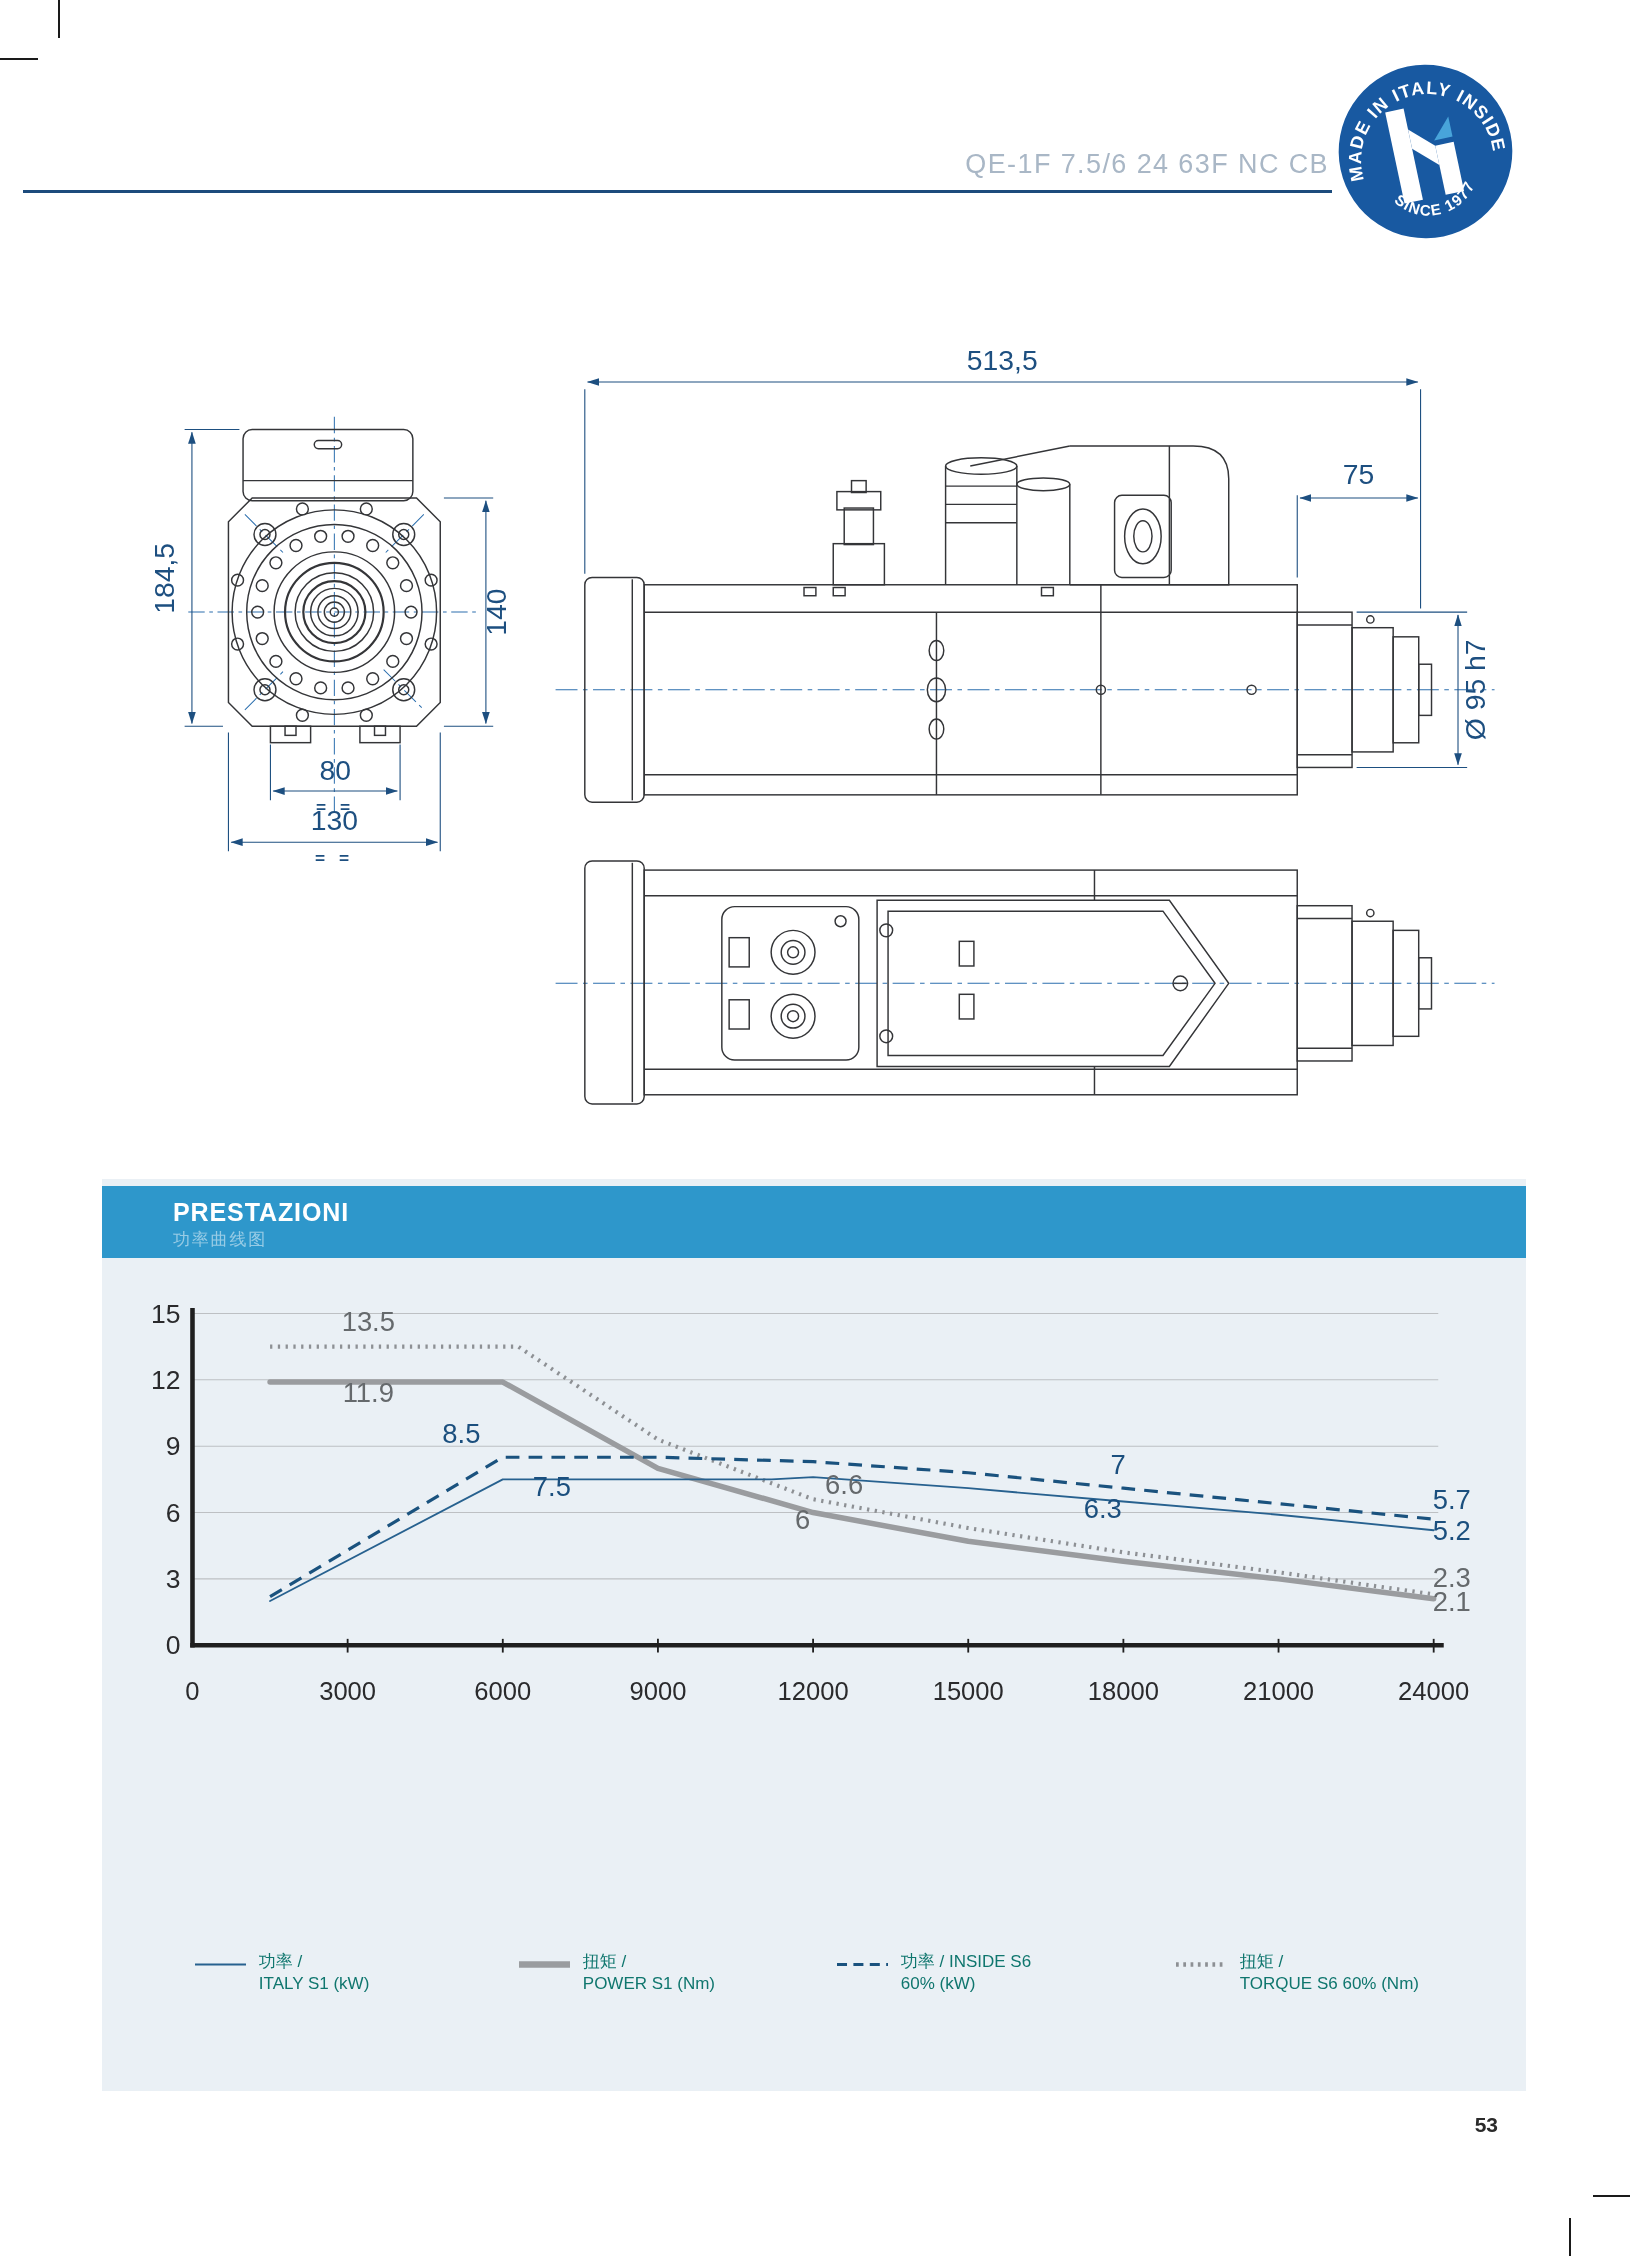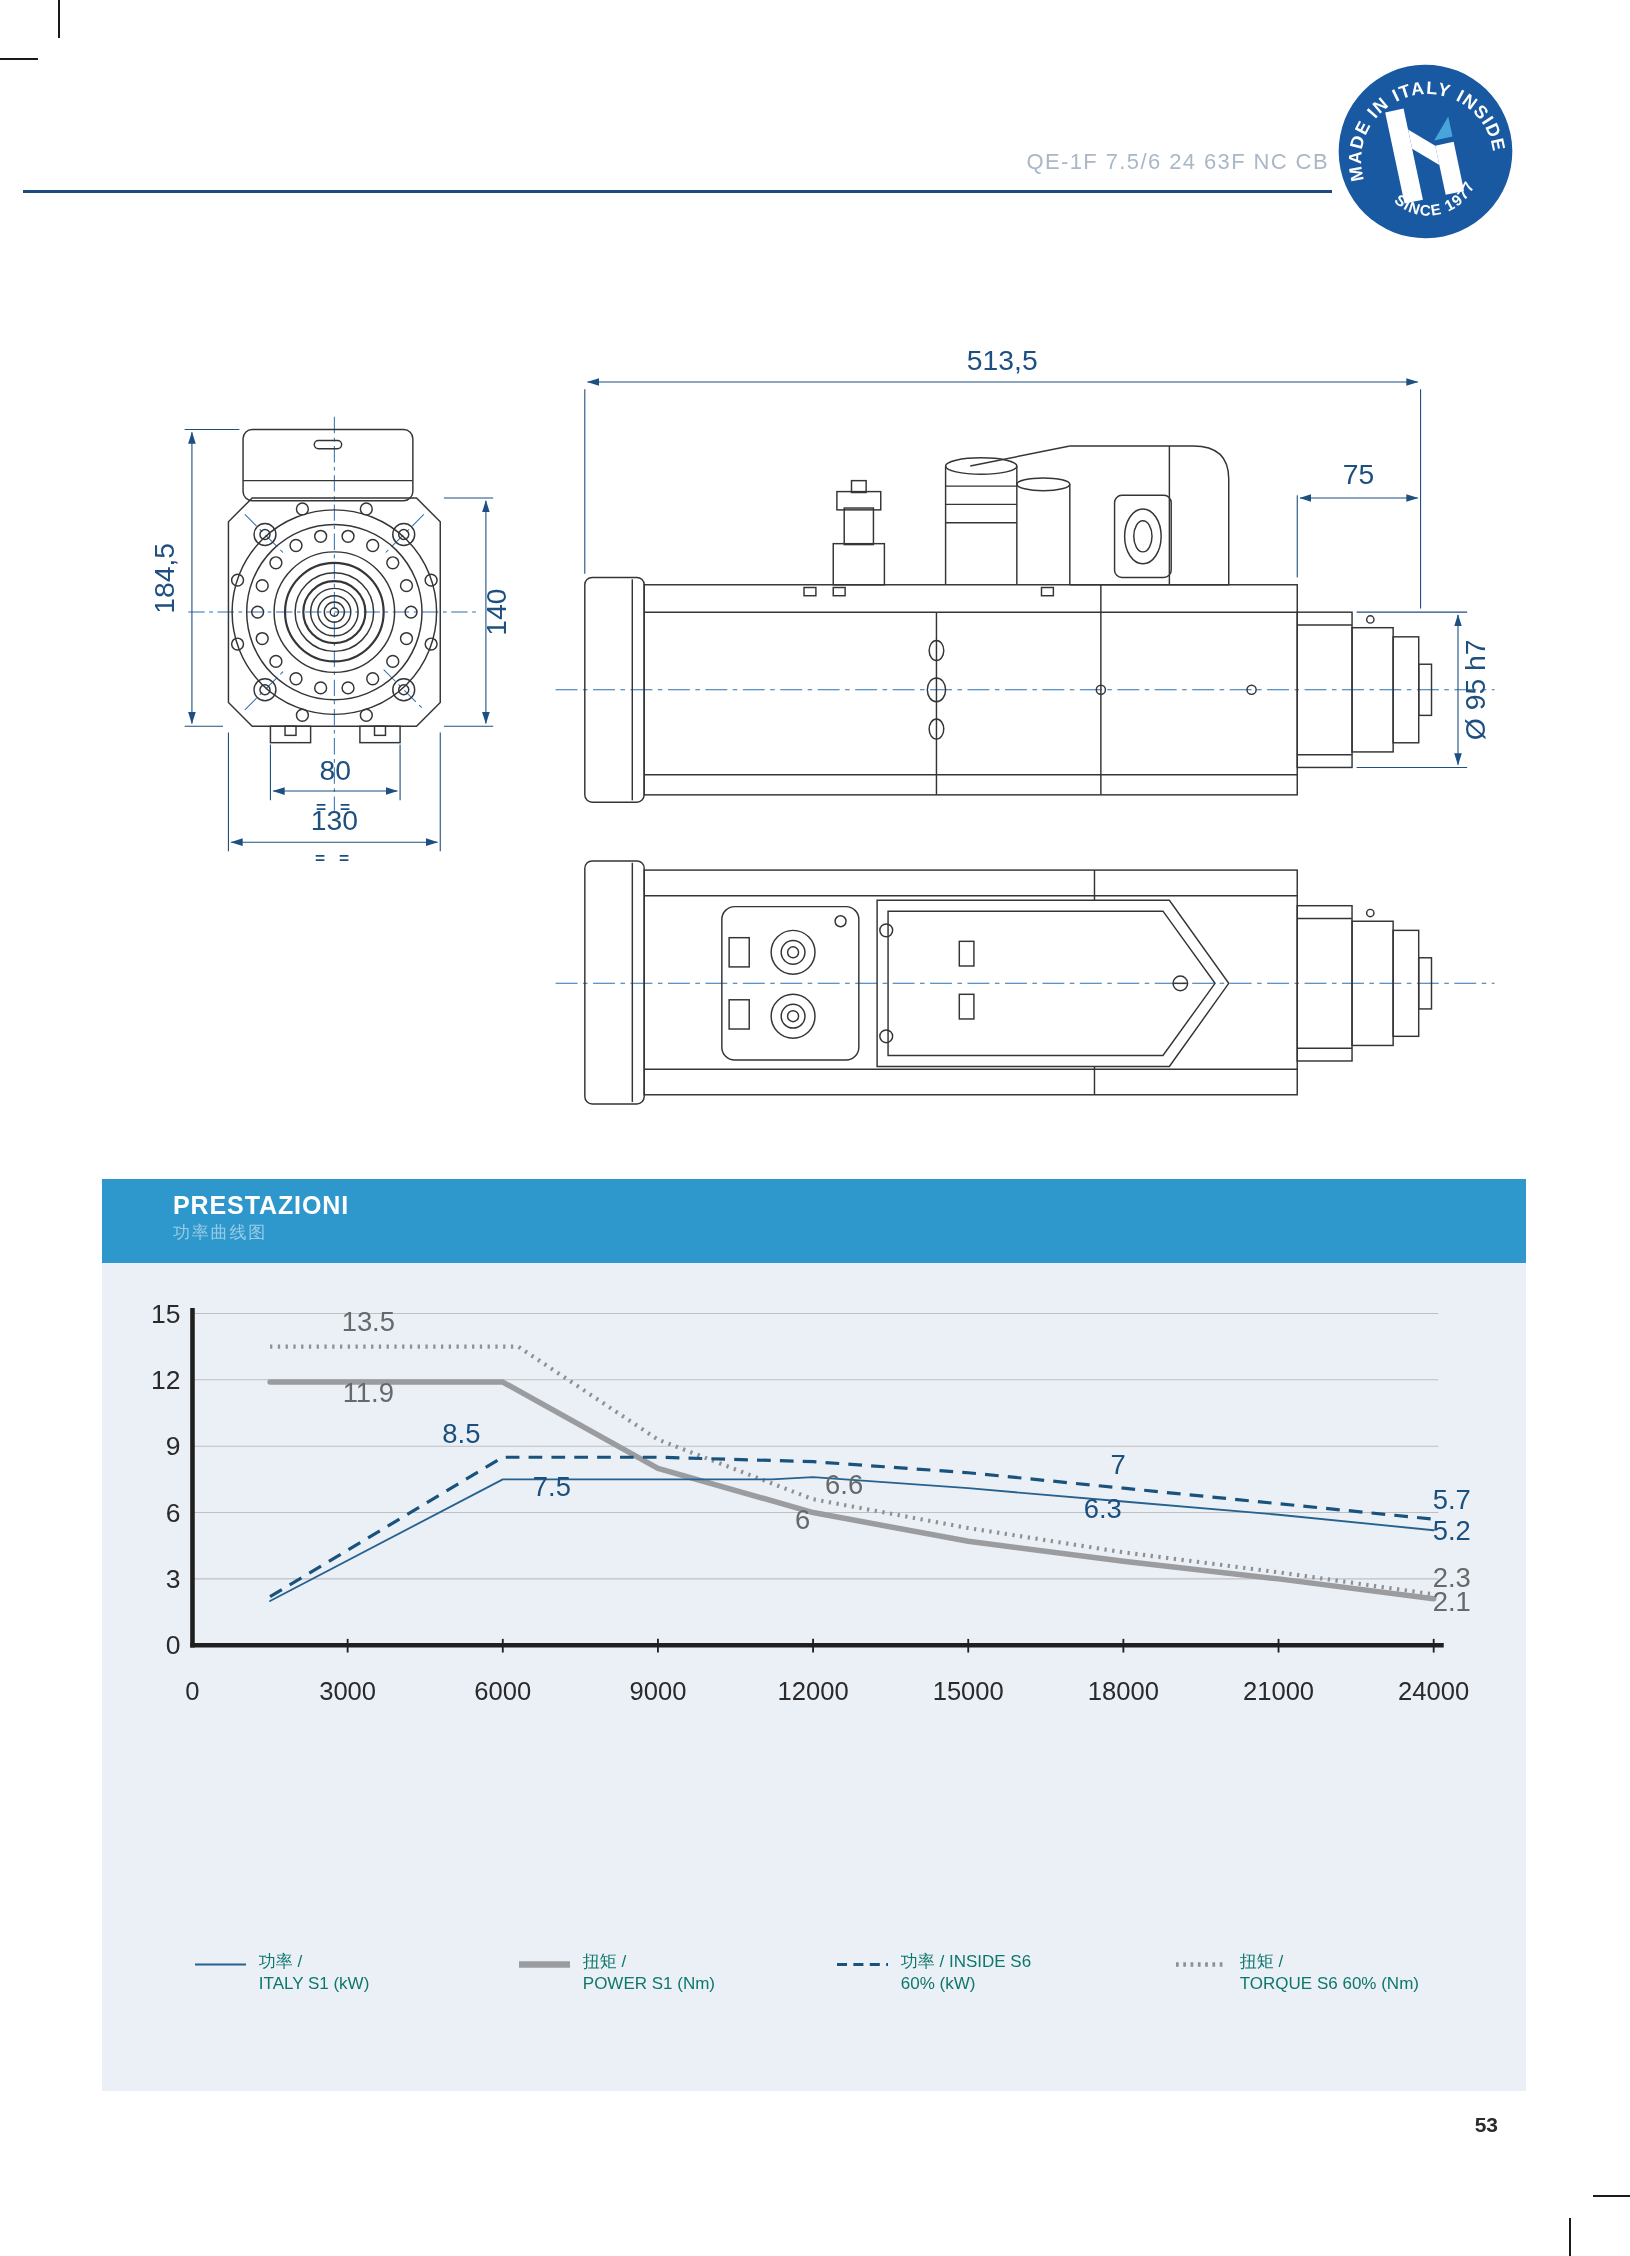--- a/index.html
+++ b/index.html
@@ -1,28 +1,28 @@
 <!DOCTYPE html>
 <html style="font-size:14.6px"><head>
 <meta charset="utf-8">
 <style>
   html,body{margin:0;padding:0;background:#ffffff;}
   .page{position:relative;width:1631px;height:2257px;background:#fff;overflow:hidden;
         font-family:"Liberation Sans",sans-serif;}
   .crop{position:absolute;background:#1a1a1a;}
   .doc-title{position:absolute;top:149px;left:365px;width:964px;text-align:right;
-             font-size:22px;color:#A9B7C6;letter-spacing:1.4px;white-space:nowrap;}
+             font-size:27px;color:#A9B7C6;letter-spacing:1.4px;white-space:nowrap;}
   .head-rule{position:absolute;top:190px;left:23px;width:1309px;height:2.7px;background:#1C4B7C;}
   .badge{position:absolute;left:1336px;top:62px;width:179px;height:179px;}
   .drawing{position:absolute;}
   svg text{font-family:"Liberation Sans",sans-serif;}
   .dimlab{font-size:31px;fill:#1D4F80;}
   .ticklab{font-size:19px;fill:#1D4F80;font-weight:bold;letter-spacing:5px;}
   .panel{position:absolute;left:102px;top:1179px;width:1424px;height:912px;background:#EAF0F5;}
-  .banner{position:absolute;left:0;top:0;width:100%;height:84px;background:#2E97CB;}
+  .banner{position:absolute;left:0;top:7px;width:100%;height:72px;background:#2E97CB;}
   .banner-title{position:absolute;left:71px;top:12px;font-size:25px;font-weight:bold;color:#fff;letter-spacing:0.9px;}
   .banner-sub{position:absolute;left:71px;top:42px;font-size:17px;color:rgba(255,255,255,0.5);letter-spacing:1.8px;}
   #chart{position:absolute;left:0;top:96px;width:1424px;height:512px;}
   #legend{position:absolute;left:0;top:772px;width:1424px;height:101px;}
   .legend-item{position:absolute;display:flex;gap:12.8px;align-items:flex-start;}
   .legend-swatch{flex:0 0 auto;margin-top:8.2px;}
   .legend-text{font-size:17px;line-height:1.3;color:#0f766e;white-space:nowrap;}
   .page-num{position:absolute;left:1425px;top:2113px;width:73px;text-align:right;
             font-size:21px;font-weight:600;color:#2B2B2B;}
 </style>

